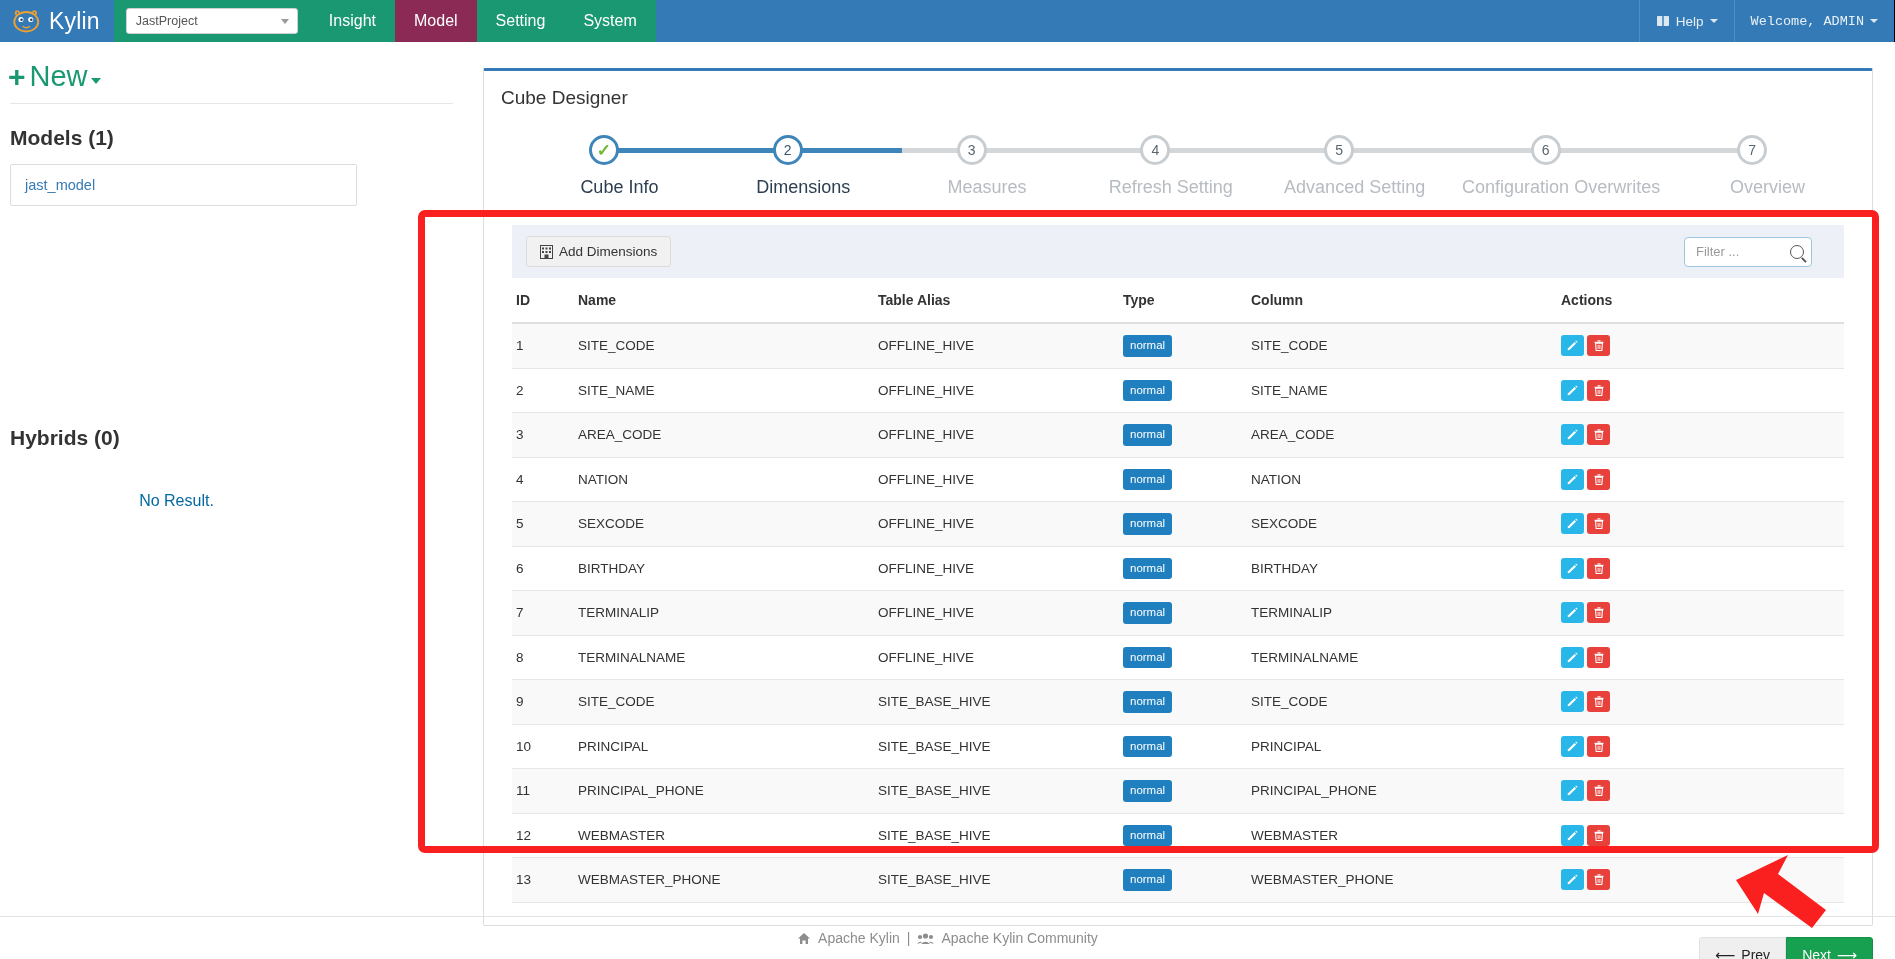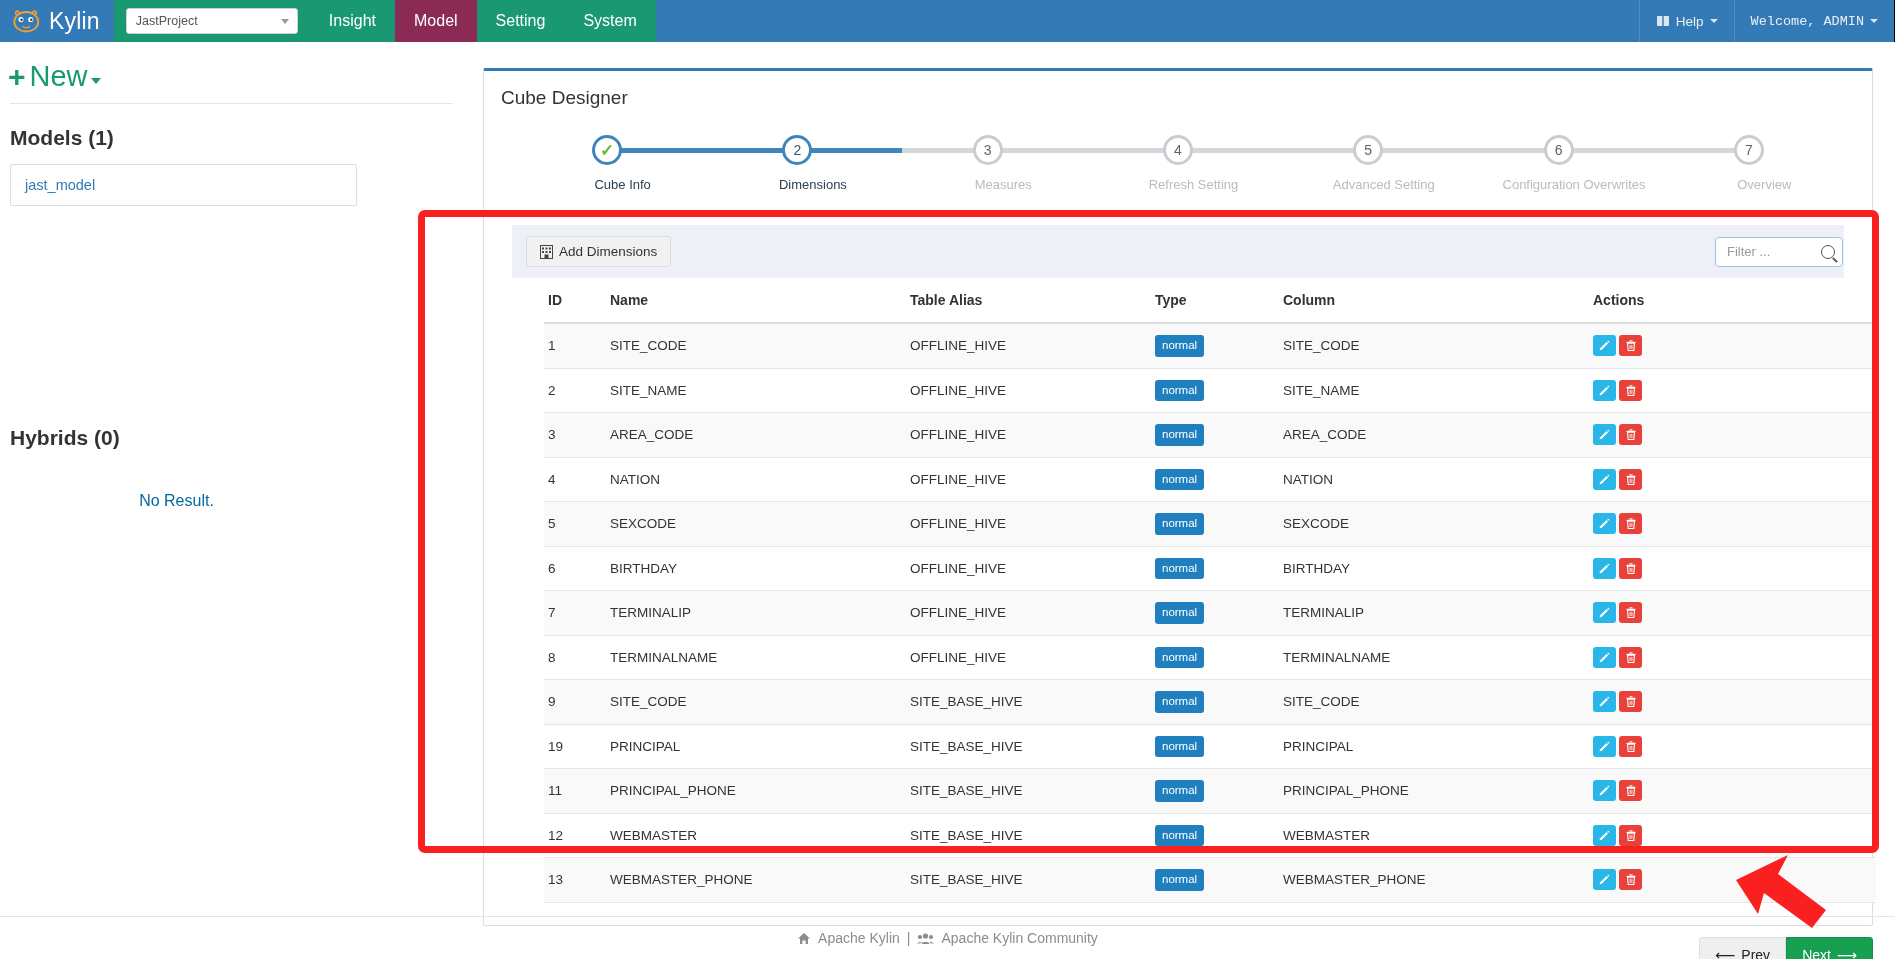--- a/index.html
+++ b/index.html
@@ -142,38 +142,38 @@
     background: #fff; border: 3px solid #c8cdd1;
     display: flex; align-items: center; justify-content: center;
     font-size: 14px; color: #5a6570;
     position: relative; z-index: 3;
   }
   .step.done .step-circle, .step.current .step-circle {
     border-color: #3e86b9; color: #3b5668;
   }
   .step-check { color: #6cb832; font-size: 17px; font-weight: 700; line-height: 1; }
   .step-label {
-    margin-top: 12px; font-size: 13px; color: #b6bcc2;
+    margin-top: 12px; font-size: 18px; color: #b6bcc2;
     white-space: nowrap;
     margin-left: 31px;
   }
   .step.done .step-label, .step.current .step-label { color: #2c3e50; }
   .bar {
     position: absolute; top: 13px; height: 5px; z-index: 1;
     background: #d3d7da;
   }
   .bar-fill { position: absolute; top: 13px; height: 5px; background: #3e86b9; z-index: 2; }
 
   
   .grid-wrap { margin: 18px 28px 0 28px; padding-bottom: 22px; }
   .toolbar {
     background: #edf1f7;
     height: 53px;
     display: flex; align-items: center; justify-content: space-between;
-    padding: 0 1px 0 14px;
+    padding: 0 32px 0 14px;
   }
   .btn-add {
     background: #f1f1f1; border: 1px solid #dcdcdc; border-radius: 3px;
     padding: 7px 13px; font-size: 13.5px; color: #333;
     display: flex; align-items: center; gap: 6px;
     cursor: pointer;
   }
   .filter-box {
     width: 128px; height: 30px;
     border: 1px solid #9ec5e0; border-radius: 4px;
@@ -193,21 +193,21 @@
     position: relative; flex: 0 0 auto;
   }
   .srch::after {
     content: ""; position: absolute;
     right: -4px; bottom: -3px;
     width: 6px; height: 1.8px; background: #555;
     transform: rotate(45deg);
   }
 
   
-  table.dims { width: 100%; border-collapse: collapse; margin-left: 32px; }
+  table.dims { width: 100%; border-collapse: collapse; }
   table.dims th {
     text-align: left; font-size: 14px; color: #333; font-weight: 700;
     padding: 14px 6px 14px 0; border-bottom: 2px solid #dfdfdf;
   }
   table.dims td {
     font-size: 13.5px; color: #333;
     padding: 11px 6px 11px 0;
     border-bottom: 1px solid #e6e6e6;
     vertical-align: middle;
   }
@@ -650,21 +650,21 @@
                       <rect x="3.8" y="0.3" width="3.4" height="1.3" fill="#fff"></rect>
                       <path d="M1.7 3.6 L9.3 3.6 L8.6 11.6 L2.4 11.6 Z" fill="none" stroke="#fff" stroke-width="1.2"></path>
                       <rect x="4" y="5.3" width="1" height="4.6" fill="#fff"></rect>
                       <rect x="6" y="5.3" width="1" height="4.6" fill="#fff"></rect>
                     </svg>
                   </div>
                 </div>
               </td>
             </tr>
             <tr>
-              <td class="c-id">19</td>
+              <td class="c-id">10</td>
               <td class="c-name">PRINCIPAL</td>
               <td class="c-alias">SITE_BASE_HIVE</td>
               <td class="c-type"><span class="badge-normal">normal</span></td>
               <td class="c-col">PRINCIPAL</td>
               <td class="c-act">
                 <div class="act-group">
                   <div class="act-btn act-edit">
                     <svg width="11" height="11" viewBox="0 0 12 12">
                       <path d="M1 9.4 L8.2 2.2 L9.9 3.9 L2.7 11 L0.8 11.3 Z" fill="#fff"></path>
                       <path d="M9 1.4 L10.7 3.1 L11.6 2.2 L9.9 0.5 Z" fill="#fff"></path>

